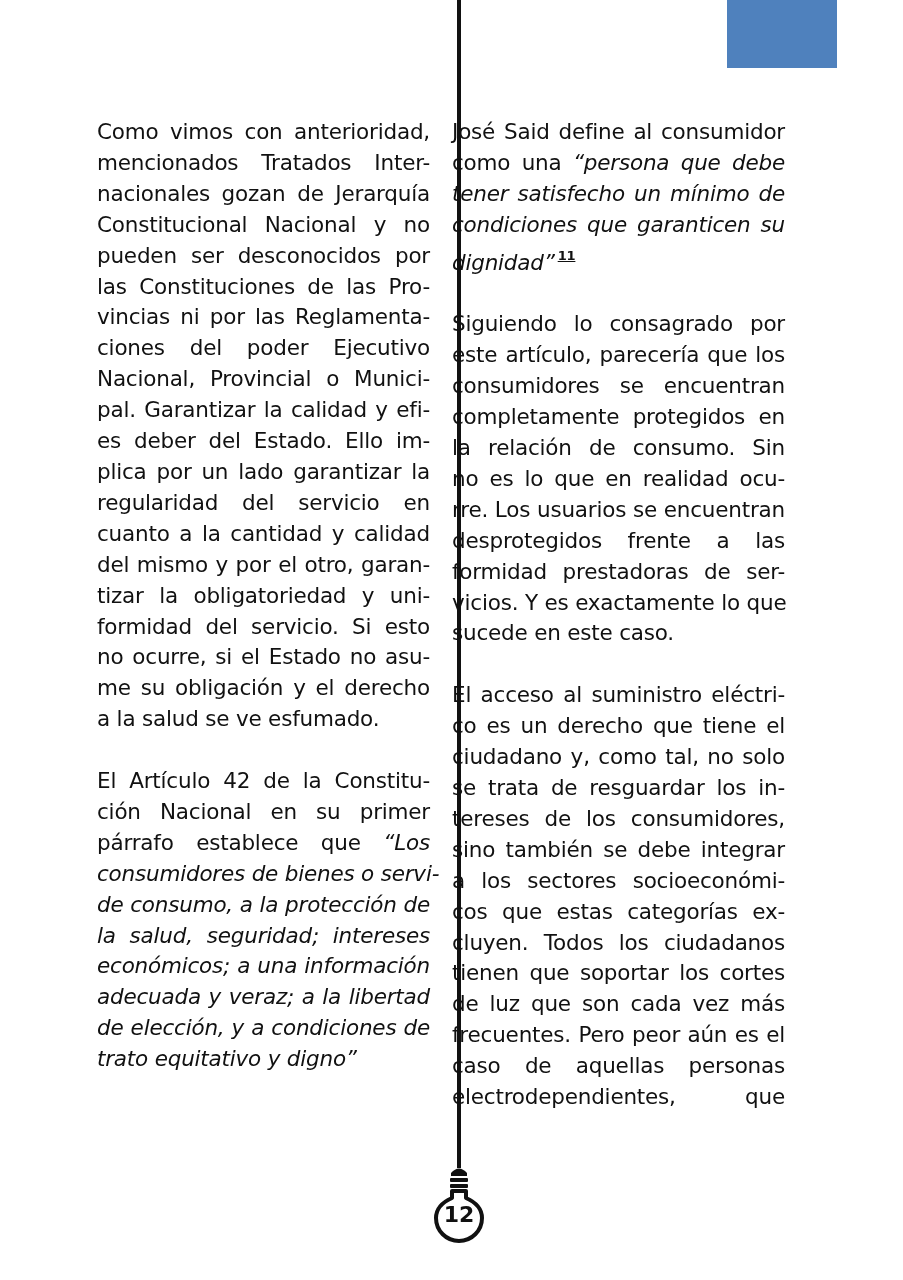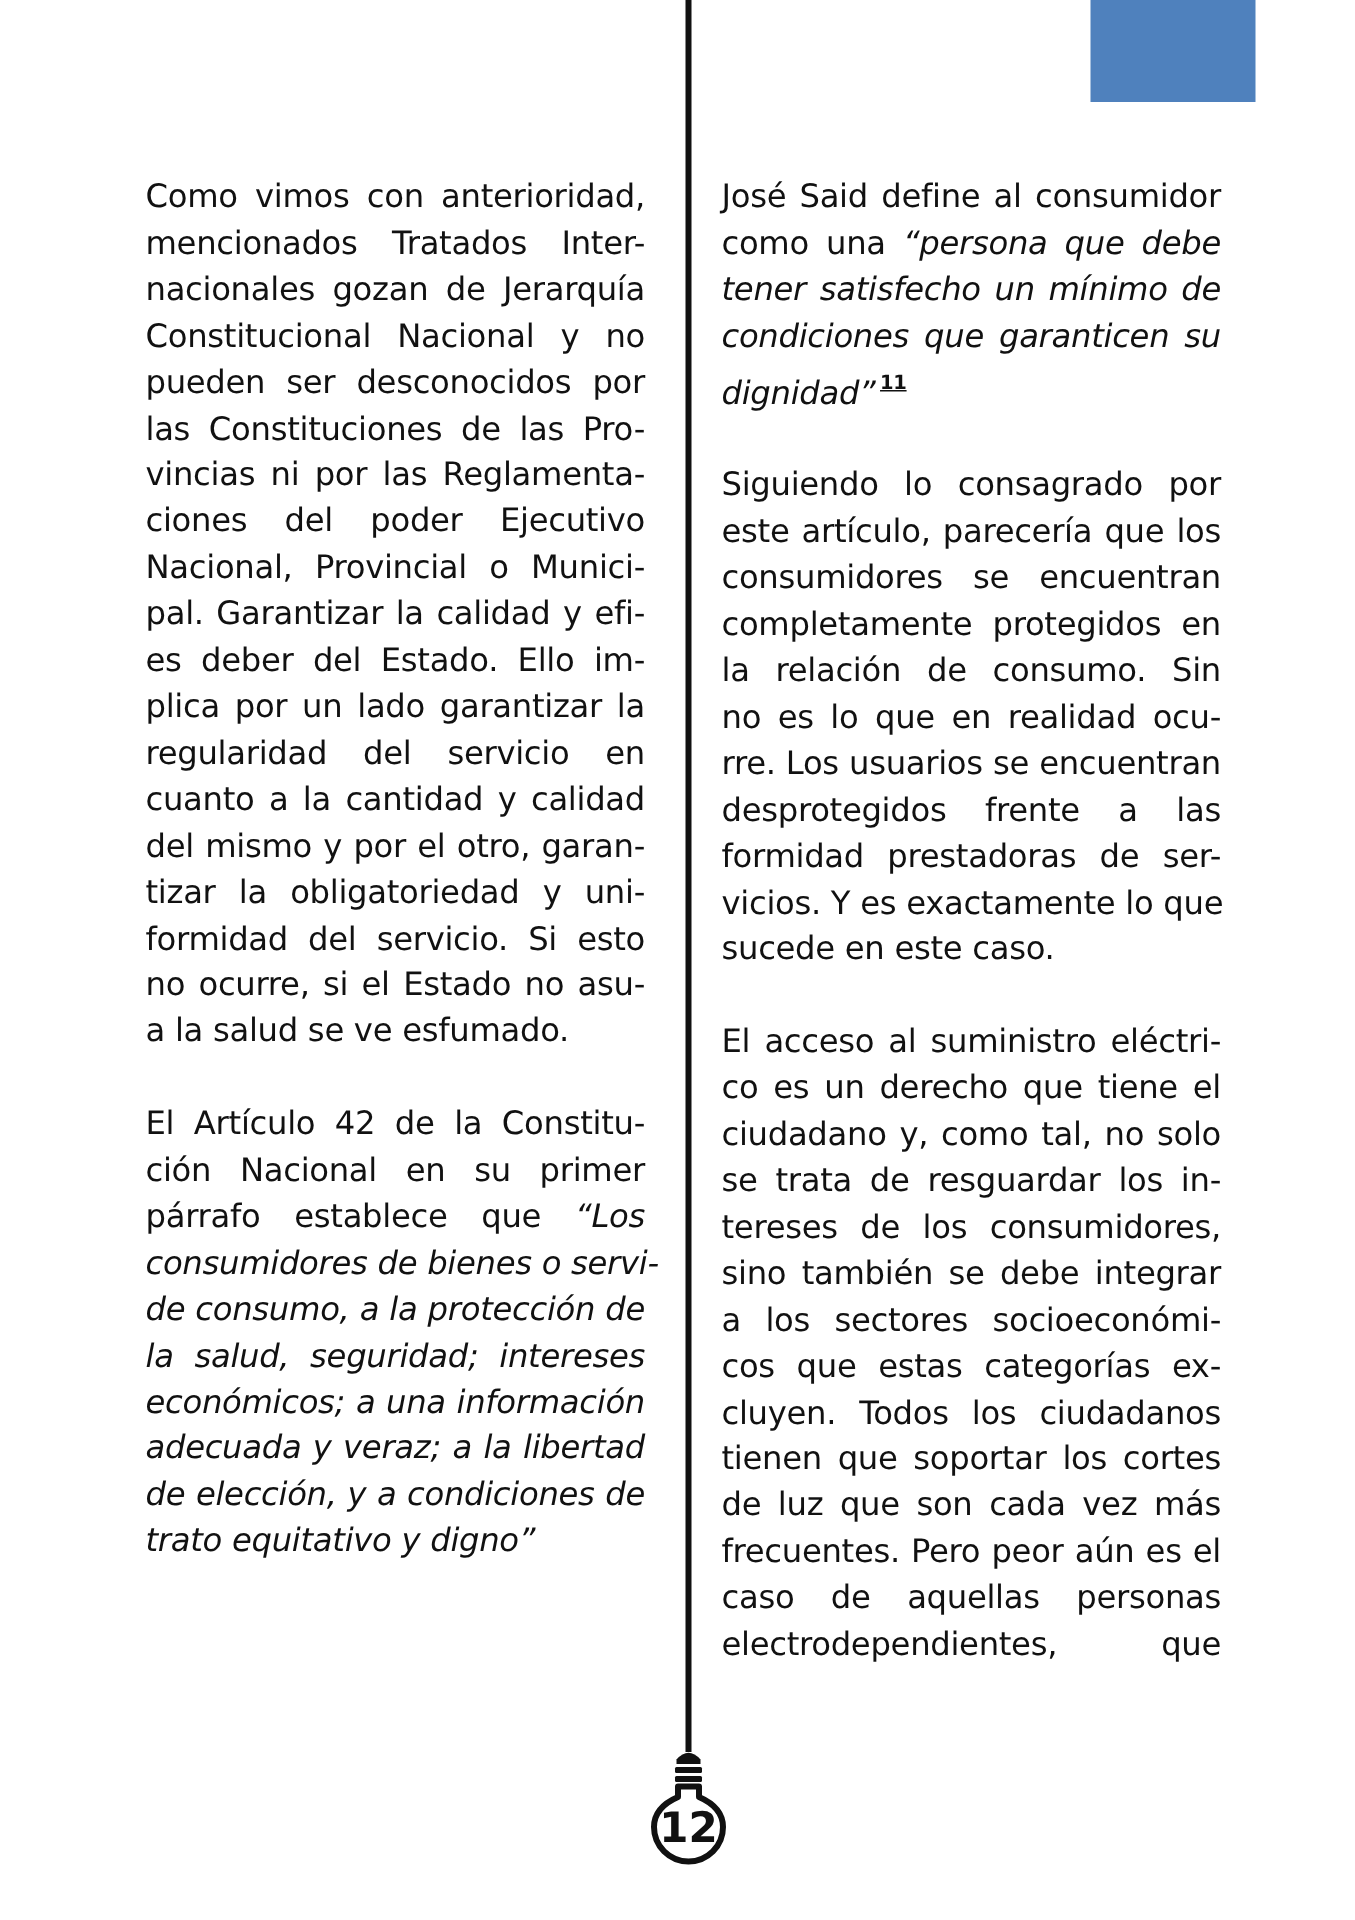--- a/index.html
+++ b/index.html
@@ -1,28 +1,28 @@
 <!DOCTYPE html>
 <html><head>
 <meta charset="utf-8">
 <style>
   html, body { margin: 0; padding: 0; background: #ffffff; }
   body { width: 903px; height: 1280px; position: relative; overflow: hidden; font-family: "DejaVu Sans", sans-serif; color: #111; }
   .corner-tab { position: absolute; left: 727px; top: 0; width: 110px; height: 68px; background: #4f81bd; }
   .divider-line { position: absolute; left: 457px; top: 0; width: 4px; height: 1168px; background: #111; }
   .column { position: absolute; top: 117px; width: 333px; font-size: 21.5px; line-height: 30.9px; text-align: justify; letter-spacing: -0.2px; }
   .col-left { left: 97px; }
-  .col-right { left: 481px; }
+  .col-right { left: 452px; }
   .para { margin: 0 0 30.9px 0; }
   .para .line { display: block; text-align: justify; text-align-last: justify; white-space: nowrap; }
   .para .line.last { text-align-last: left; }
   .it { font-style: italic; }
   sup.fn { font-size: 13px; font-weight: bold; vertical-align: 10px; margin-left: 3px; text-decoration: underline; }
   .bulb { position: absolute; left: 431px; top: 1160px; width: 56px; height: 84px; }
-  .page-num { position: absolute; left: 431px; top: 1202px; width: 56px; text-align: center; font-weight: bold; font-size: 28px; font-family: "DejaVu Sans", sans-serif; }
+  .page-num { position: absolute; left: 431px; top: 1202px; width: 56px; text-align: center; font-weight: bold; font-size: 22px; font-family: "DejaVu Sans", sans-serif; }
 </style>
 </head>
 <body>
 
 <div class="corner-tab"></div>
 <div class="divider-line"></div>
 
 <div class="column col-left">
   <p class="para">
     <span class="line">Como vimos con anterioridad,</span>
@@ -36,20 +36,21 @@
     <span class="line">Nacional, Provincial o Munici-</span>
     <span class="line">pal. Garantizar la calidad y efi-</span>
     <span class="line">es deber del Estado.  Ello im-</span>
     <span class="line">plica por un lado garantizar la</span>
     <span class="line">regularidad del servicio en</span>
     <span class="line">cuanto a la cantidad y calidad</span>
     <span class="line">del mismo y por el otro, garan-</span>
     <span class="line">tizar la obligatoriedad y uni-</span>
     <span class="line">formidad del servicio. Si esto</span>
     <span class="line">no ocurre, si el Estado no asu-</span>
+    <span class="line">me su obligación y el derecho</span>
     <span class="line last">a la salud se ve esfumado.</span>
   </p>
 
   <p class="para">
     <span class="line">El Artículo 42 de la Constitu-</span>
     <span class="line">ción Nacional en su primer</span>
     <span class="line"><span>párrafo establece que </span><span class="it">“Los</span></span>
     <span class="line it">consumidores de bienes o servi-</span>
     <span class="line it">de consumo, a la protección de</span>
     <span class="line it">la salud, seguridad; intereses</span>

